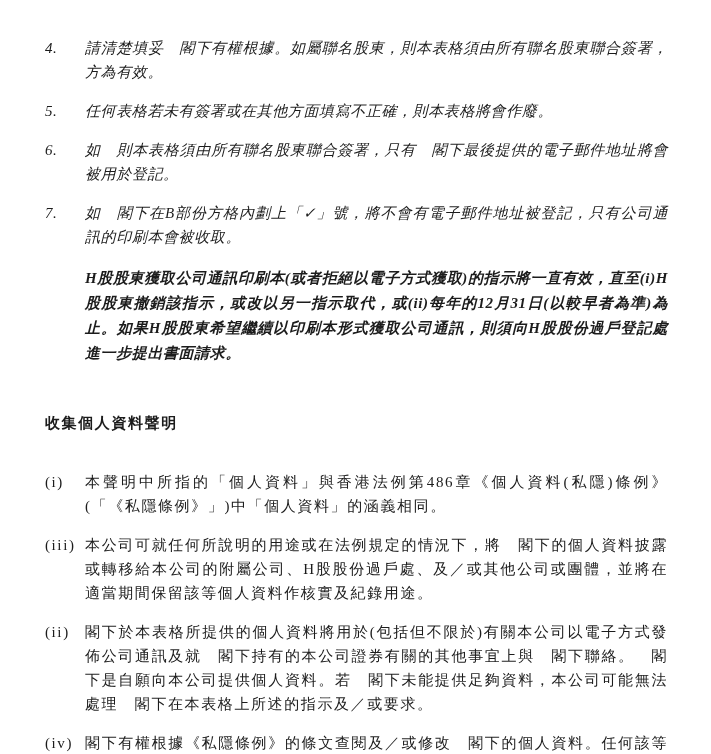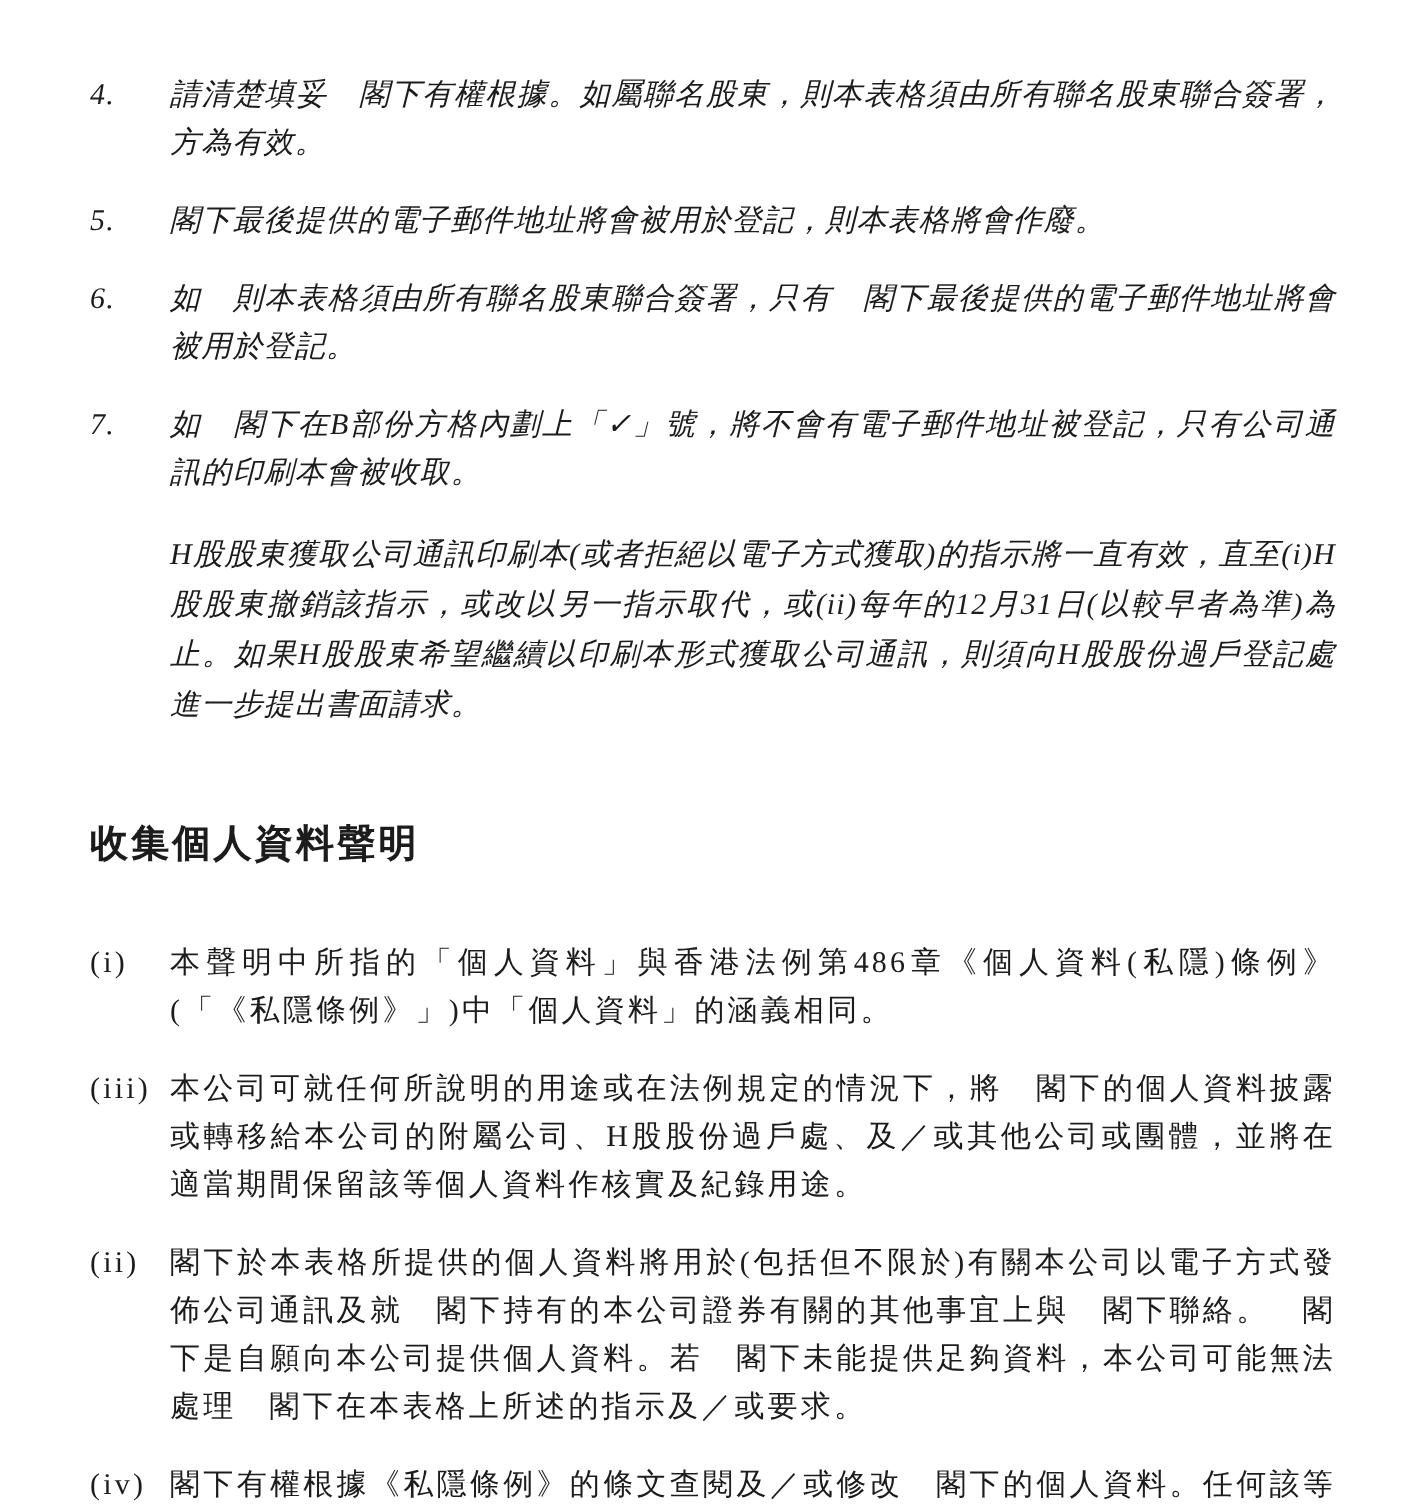--- a/index.html
+++ b/index.html
@@ -35,27 +35,28 @@
   
   .top-section .list-item,
   .note-para {
     font-style: italic;
     letter-spacing: 0.6px;
   }
   .note-para {
     margin: 17px 0 4px 40px;
     text-align: justify;
     line-height: 25px;
+    font-weight: bold;
   }
   
   .pics-section {
     letter-spacing: 1.6px;
   }
   .section-heading {
-    font-size: 19px;
+    font-size: 15px;
     font-weight: bold;
     font-style: normal;
     margin: 45px 0 4px 0;
     letter-spacing: 1.6px;
   }
   .pics-section .first-item {
     margin-top: 35px;
   }
 </style>
 </head>
@@ -65,21 +66,21 @@
 
   <div class="top-section">
 
     <div class="list-item">
       <span class="num-col">4.</span>
       <span class="txt-col">請清楚填妥　閣下有權根據。如屬聯名股東，則本表格須由所有聯名股東聯合簽署，方為有效。</span>
     </div>
 
     <div class="list-item">
       <span class="num-col">5.</span>
-      <span class="txt-col">閣下最後提供的電子郵件地址將會被用於登記，則本表格將會作廢。</span>
+      <span class="txt-col">任何表格若未有簽署或在其他方面填寫不正確，則本表格將會作廢。</span>
     </div>
 
     <div class="list-item">
       <span class="num-col">6.</span>
       <span class="txt-col">如　則本表格須由所有聯名股東聯合簽署，只有　閣下最後提供的電子郵件地址將會被用於登記。</span>
     </div>
 
     <div class="list-item">
       <span class="num-col">7.</span>
       <span class="txt-col">如　閣下在B部份方格內劃上「✓」號，將不會有電子郵件地址被登記，只有公司通訊的印刷本會被收取。</span>

